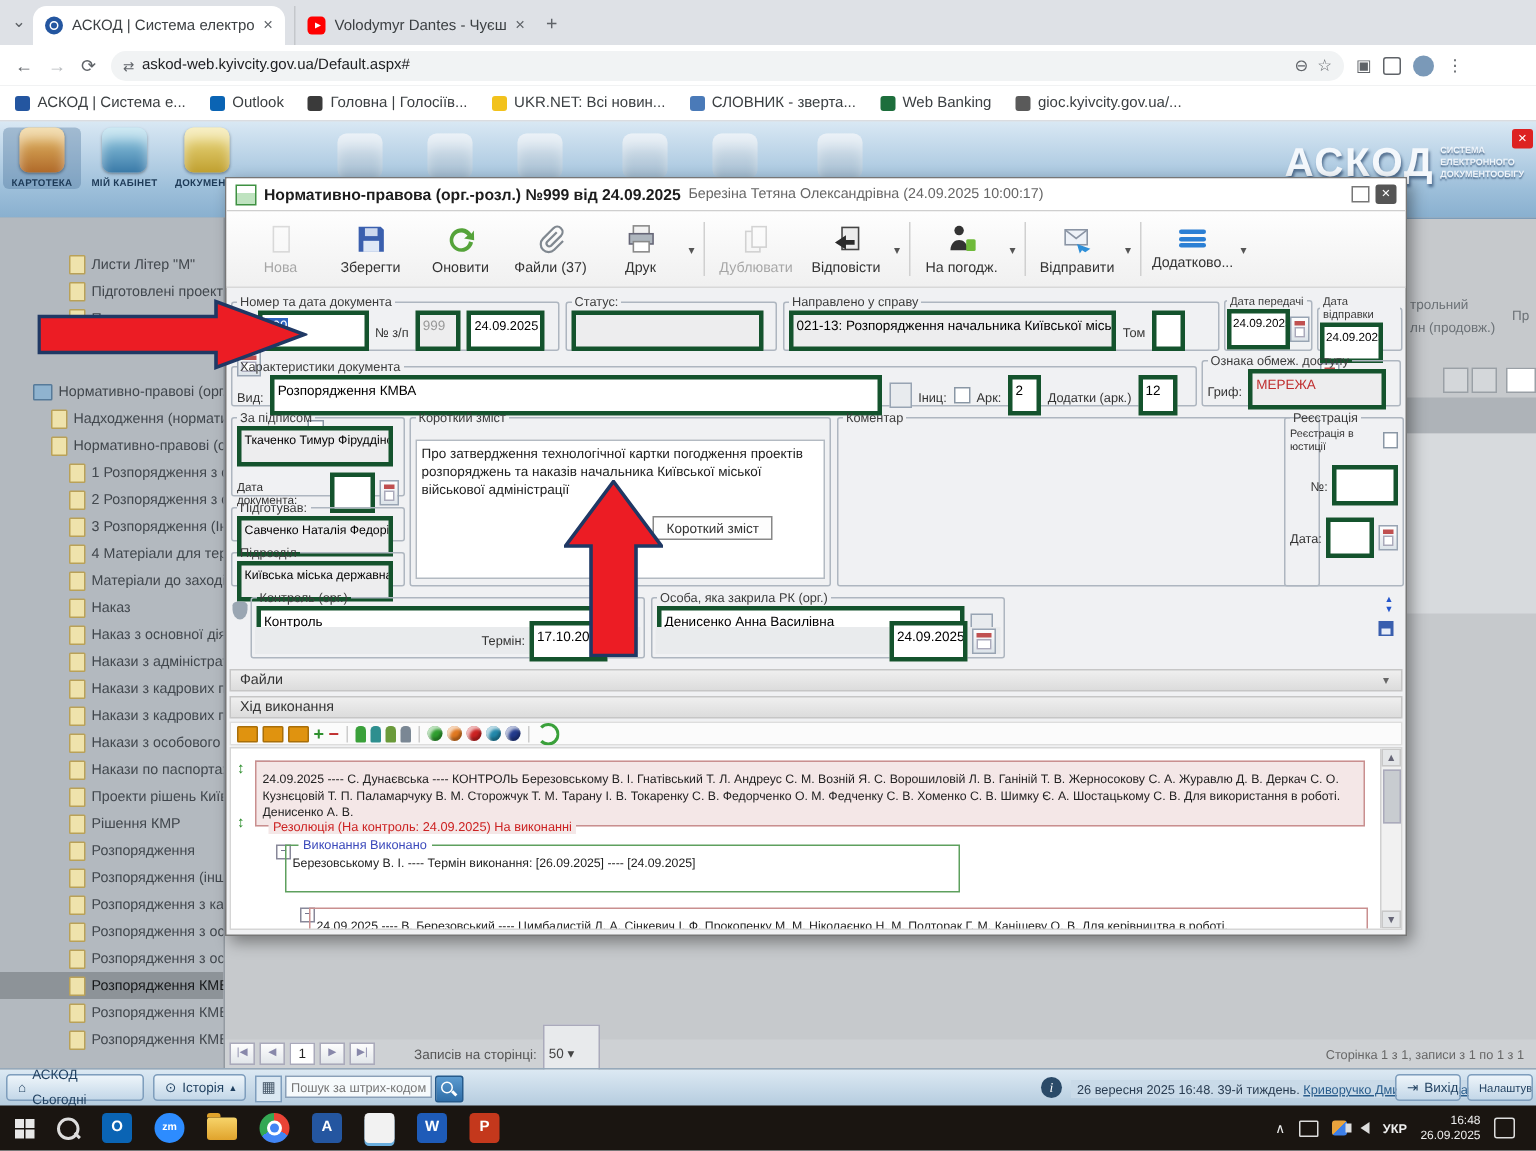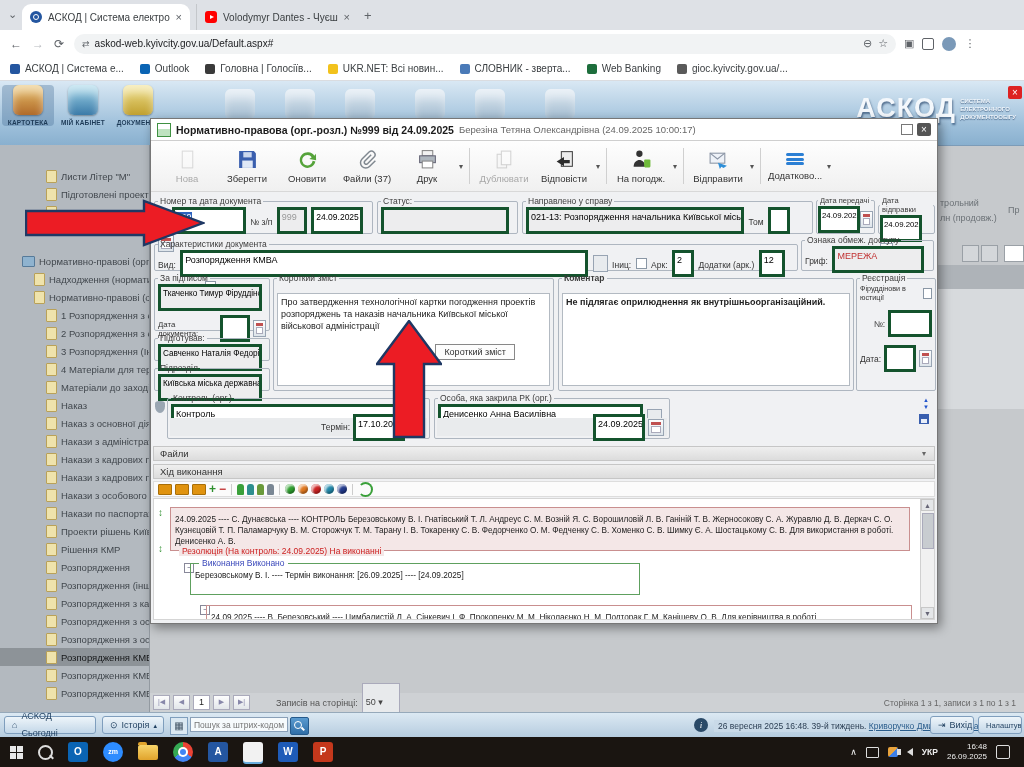--- a/index.html
+++ b/index.html
@@ -542,28 +542,27 @@
       <fieldset style="left:3px;top:172px;width:116px;height:28px;">
         <legend>Підрозділ</legend>
         <span class="inp ro" style="width:104px;font-size:8.2px;">Київська міська державна ад</span>
       </fieldset>
 
       <fieldset style="left:122px;top:82px;width:281px;height:118px;">
         <legend>Короткий зміст</legend>
         <div class="ta" style="left:3px;right:3px;top:10px;bottom:4px;">Про затвердження технологічної картки погодження проектів розпоряджень та наказів начальника Київської міської військової адміністрації</div>
         <span style="position:absolute;right:38px;bottom:30px;border:1px solid #888;background:#fdfdfd;font-size:9px;padding:2px 8px;color:#333;">Короткий зміст</span>
       </fieldset>
-      <fieldset style="left:407px;top:82px;width:296px;height:118px;font-weight:bold;">
+      <fieldset style="left:407px;top:82px;width:322px;height:118px;">
         <legend>Коментар</legend>
-        <div class="ta" style="left:3px;right:3px;top:10px;bottom:4px;">Не підлягає оприлюднення як внутрішньоорганізаційний.</div>
       </fieldset>
       <fieldset style="left:705px;top:82px;width:78px;height:118px;">
         <legend>Реєстрація</legend>
         <div class="fl">
-            <span class="lbl" style="font-size:7.2px;">Фіруддінови в юстиції</span>
+            <span class="lbl" style="font-size:7.2px;">Реєстрація в юстиції</span>
             <span class="chk"></span>
           </div>
         <div class="fl" style="margin-top:8px;justify-content:flex-end;">
           <span class="lbl">№:</span>
           <span class="inp" style="width:44px;"></span>
         </div>
         <div class="fl" style="margin-top:8px;justify-content:flex-end;">
           <span class="lbl">Дата:</span>
           <span class="inp" style="width:32px;"></span>
             <span class="cal" style="width:11px;"></span>

